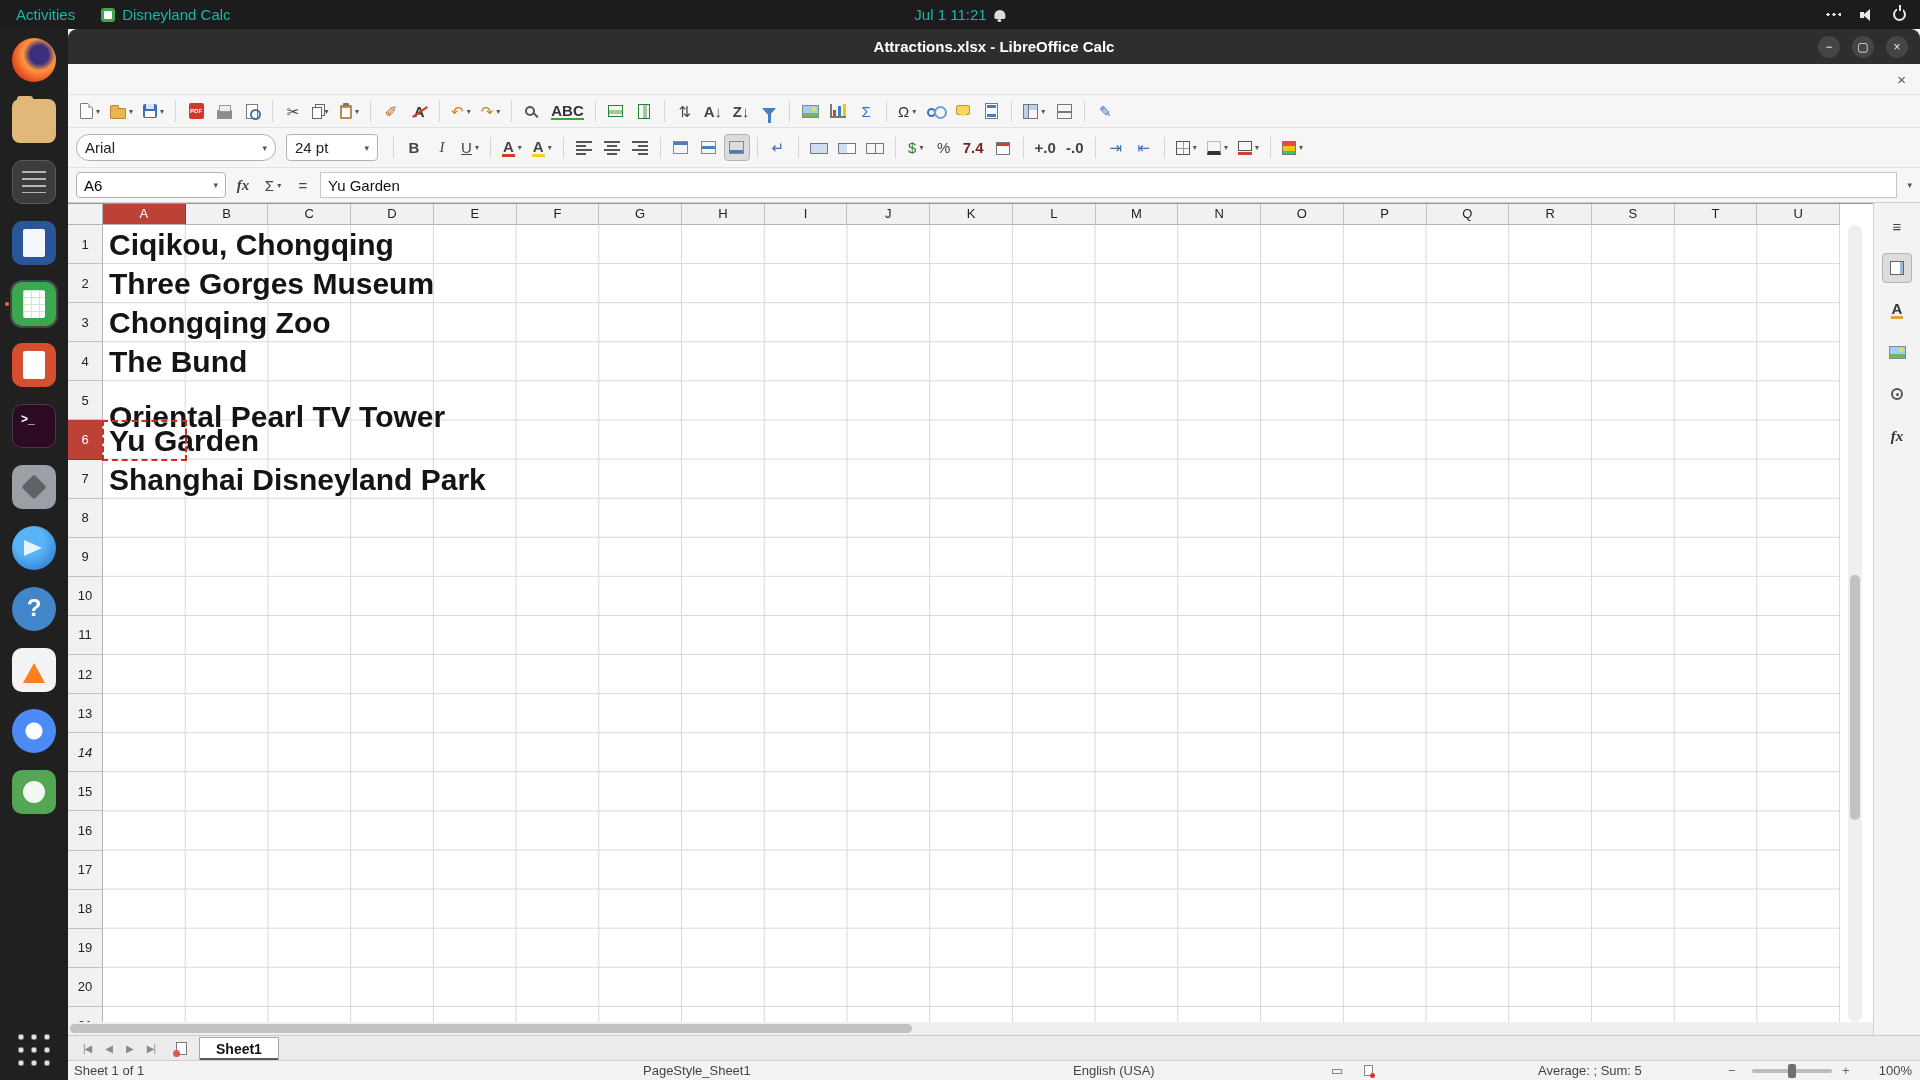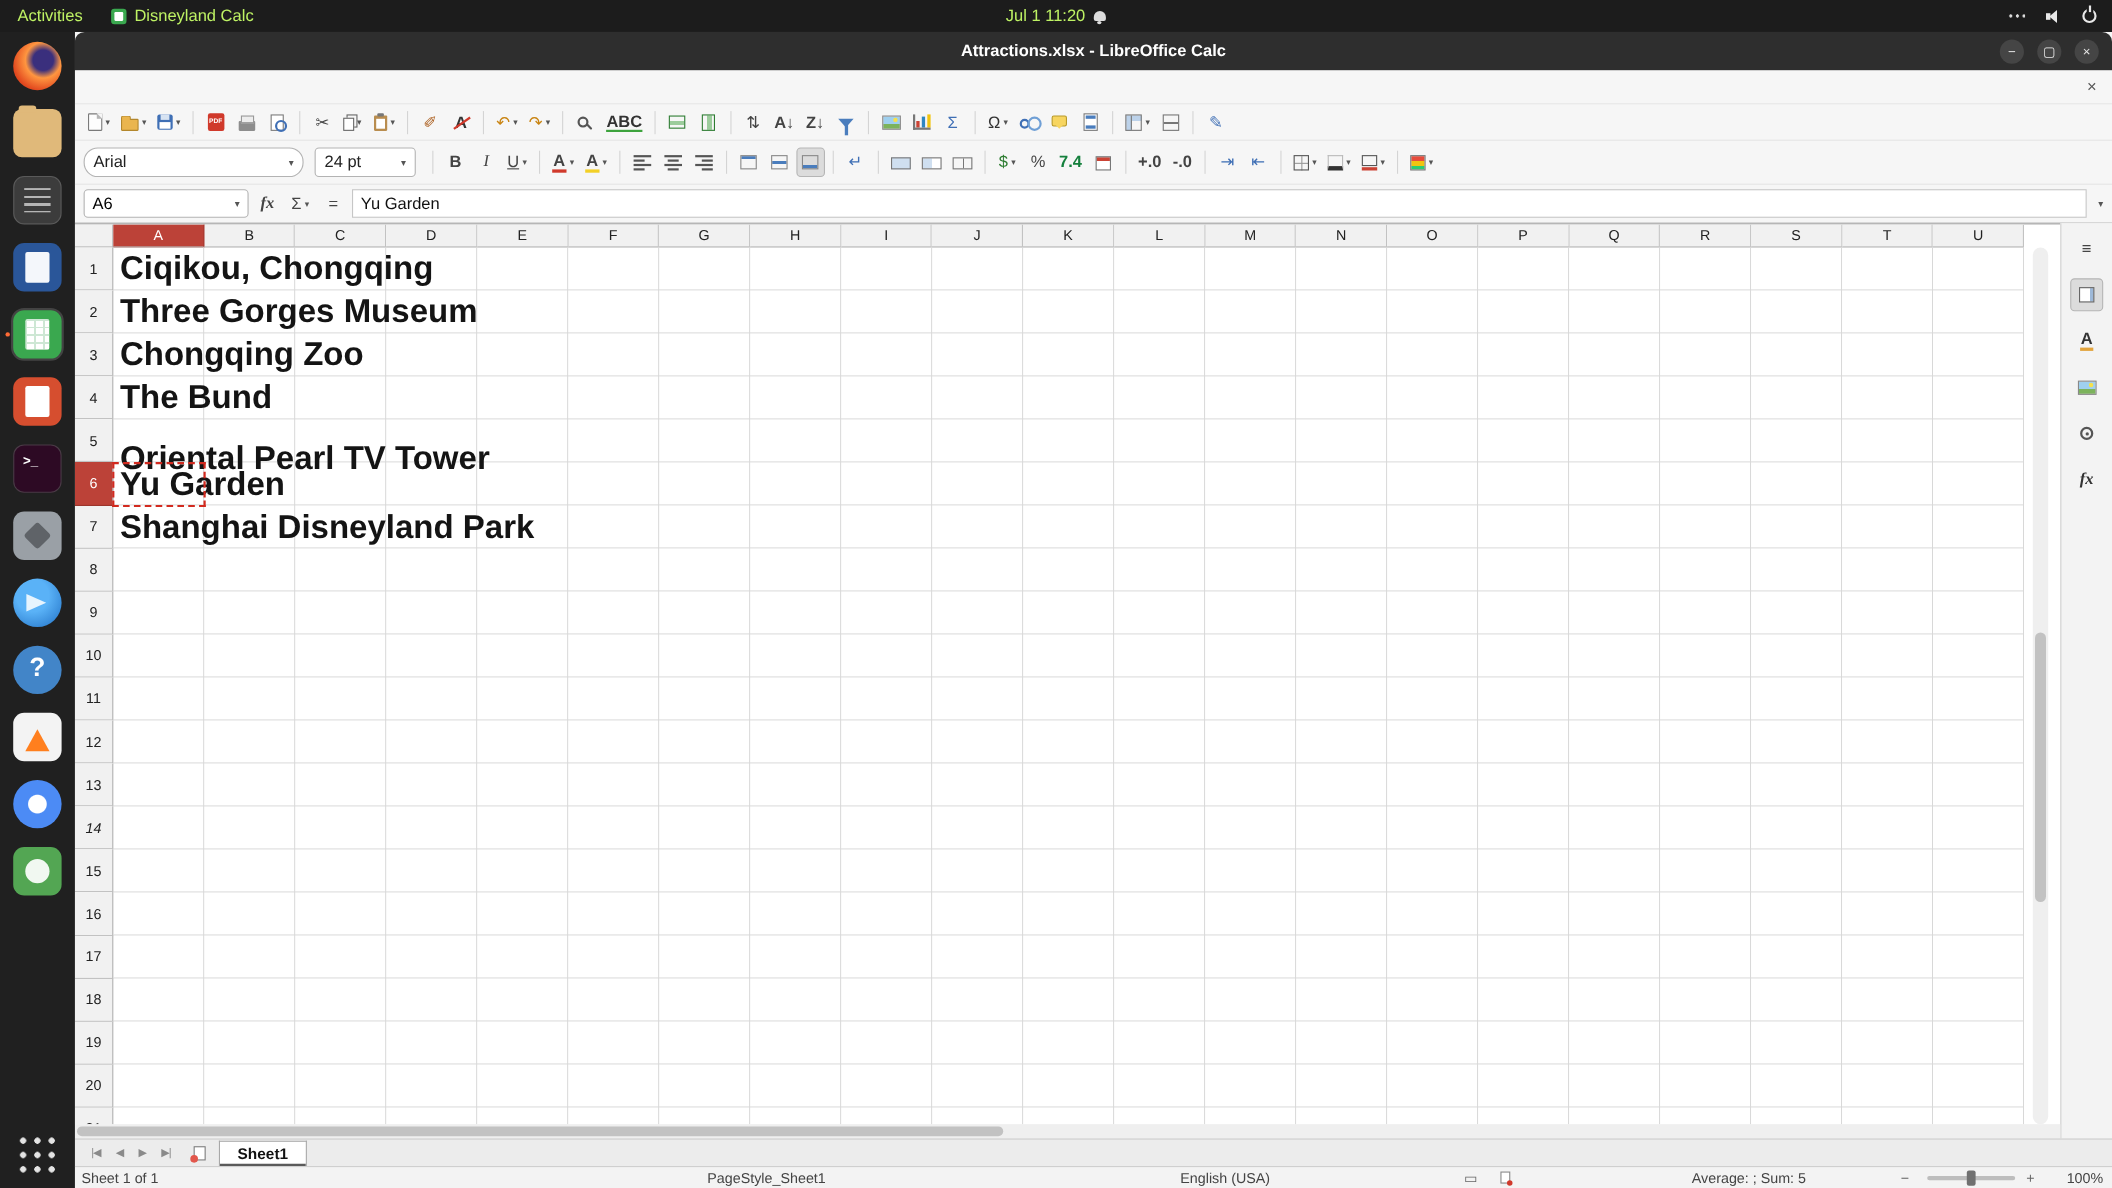--- a/index.html
+++ b/index.html
@@ -2,21 +2,21 @@
 <html><head>
 <meta charset="utf-8">
 <style>
   * { margin:0; padding:0; box-sizing:border-box; }
   html,body { width:1920px; height:1080px; overflow:hidden; background:#1f1f1f;
               font-family:"Liberation Sans", sans-serif; }
   body { position:relative; --accent:#bc4238; --cursor:#d22a1f; }
 
   
   #topbar { position:absolute; left:0; top:0; width:1920px; height:29px; background:#1c1c1c;
-            color:#bef264; display:flex; align-items:center; font-size:15px; z-index:50; }
+            color:#14b8a6; display:flex; align-items:center; font-size:15px; z-index:50; }
   .tb-left { display:flex; align-items:center; gap:26px; padding-left:16px; }
   .tb-appmenu { display:flex; align-items:center; gap:7px; }
   .tb-center { position:absolute; left:50%; transform:translateX(-50%); display:flex; align-items:center; }
   .tb-right { margin-left:auto; display:flex; align-items:center; gap:18px; padding-right:14px; }
   .ci-calc-sm { width:14px; height:14px; background:#3aa84f; border-radius:3px; position:relative; display:inline-block; }
   .ci-calc-sm::after { content:""; position:absolute; inset:3px; background:#fff; border-radius:1px; }
   .ic-bell { width:11px; height:9px; background:#ddd; border-radius:6px 6px 2px 2px; position:relative; margin-left:8px; display:inline-block; }
   .ic-bell::after { content:""; position:absolute; left:3px; bottom:-3px; width:4px; height:3px; background:#ddd; border-radius:50%; }
   .ic-tray { width:16px; height:5px; background-image:radial-gradient(#ddd 1.5px, transparent 1.8px); background-size:6px 5px; display:inline-block; }
   .ic-volume { position:relative; width:16px; height:16px; display:inline-block; }
@@ -233,21 +233,21 @@
 
 <div id="topbar">
   <div class="tb-left">
     <span>Activities</span>
     <span class="tb-appmenu">
       <span class="ci-calc-sm"></span>
       <span>Disneyland Calc</span>
     </span>
   </div>
   <div class="tb-center">
-    <span>Jul 1 11:20</span>
+    <span>Jul 1 11:21</span>
     <span class="ic-bell"></span>
   </div>
   <div class="tb-right">
     <span class="ic-tray"></span>
     <span class="ic-volume"></span>
     <span class="ic-power"></span>
   </div>
 </div>
 
 <div id="dock">
@@ -469,21 +469,21 @@
         </div><div class="tbtn" title="Merge Cells">
           <span class="ci ci-merge"></span>
         </div><div class="tbtn" title="Unmerge Cells">
           <span class="ci ci-unmerge"></span>
         </div><div class="tsep"></div><div class="tbtn" title="Format as Currency">
           <span class="glyph" style="color: rgb(46, 125, 50);">$</span>
           <span class="dd">▾</span>
         </div><div class="tbtn" title="Format as Percent">
           <span class="glyph" style="color: rgb(68, 68, 68);">%</span>
         </div><div class="tbtn" title="Format as Number">
-          <span class="glyph g-small" style="color: #15803d;">7.4</span>
+          <span class="glyph g-small" style="color: #7f1d1d;">7.4</span>
         </div><div class="tbtn" title="Format as Date">
           <span class="ci ci-date"></span>
         </div><div class="tsep"></div><div class="tbtn" title="Add Decimal Place">
           <span class="glyph g-small" style="color: rgb(68, 68, 68);">+.0</span>
         </div><div class="tbtn" title="Delete Decimal Place">
           <span class="glyph g-small" style="color: rgb(68, 68, 68);">-.0</span>
         </div><div class="tsep"></div><div class="tbtn" title="Increase Indent">
           <span class="glyph" style="color: rgb(63, 111, 181);">⇥</span>
         </div><div class="tbtn" title="Decrease Indent">
           <span class="glyph" style="color: rgb(63, 111, 181);">⇤</span>

